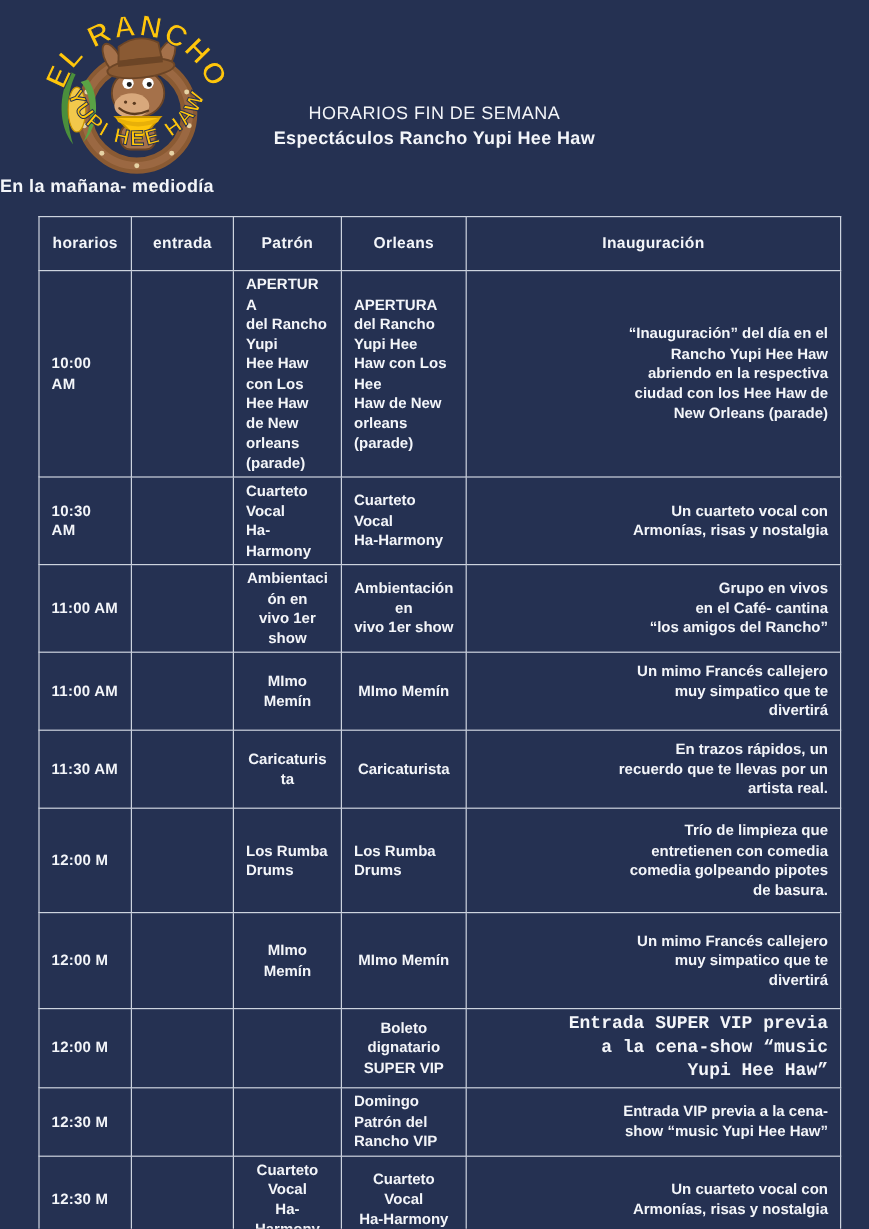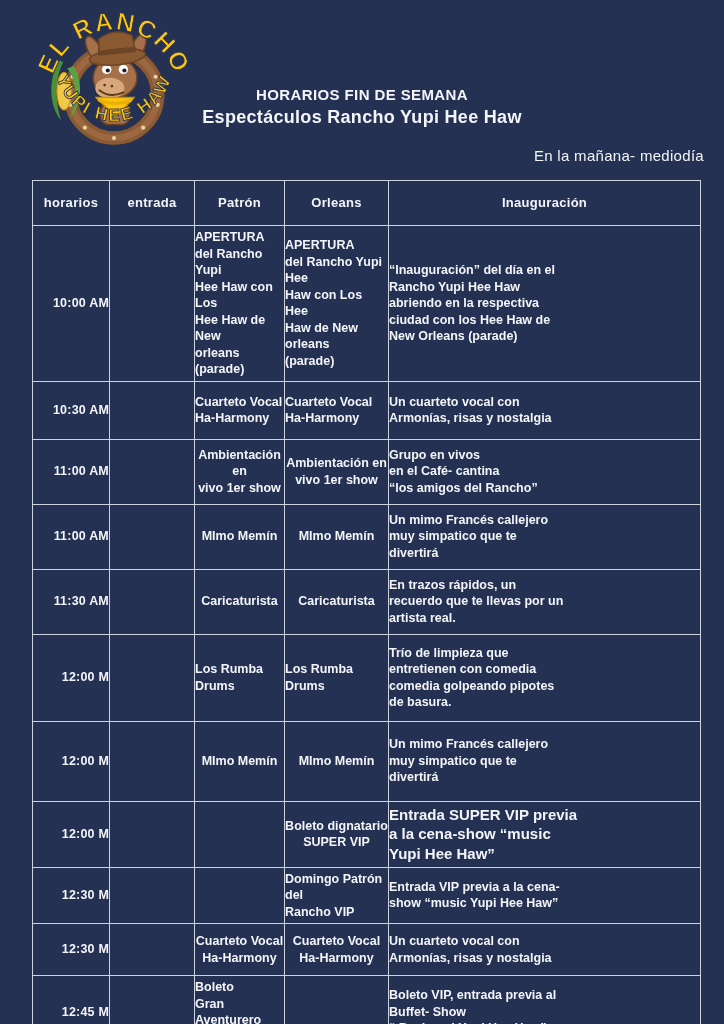--- a/index.html
+++ b/index.html
@@ -10,66 +10,66 @@
     color:#f3f5f9;
     position:relative;
     overflow:hidden;
   }
   .logo{
     position:absolute;left:36px;top:6px;width:156px;height:156px;
   }
   .titles{
     position:absolute;top:84px;left:0;width:724px;text-align:center;
   }
-  .title{font-size:15px;font-weight:bold;letter-spacing:.4px;line-height:1.4;}
-  .subtitle{font-size:18px;font-weight:bold;letter-spacing:.3px;line-height:1.4;}
+  .title{font-size:15px;font-weight:normal;letter-spacing:.4px;line-height:1.4;}
+  .subtitle{font-size:15px;font-weight:bold;letter-spacing:.3px;line-height:1.4;}
   .section-title{
-    position:absolute;top:147px;left:0;width:704px;text-align:right;
-    font-size:15px;font-weight:normal;letter-spacing:.3px;
+    position:absolute;top:147px;left:0;width:704px;text-align:left;
+    font-size:15px;font-weight:bold;letter-spacing:.3px;
   }
   table.sched{
     position:absolute;left:32px;top:180px;width:668px;
     border-collapse:collapse;table-layout:fixed;
   }
   .sched th,.sched td{
     border:1px solid #cdd3de;
     box-sizing:border-box;
     vertical-align:middle;
-    padding:3px 0;
+    padding:3px 10px;
     font-weight:bold;
     font-size:12.5px;
     line-height:1.32;
     white-space:pre-line;
     word-wrap:break-word;
   }
   .sched th{height:45px;text-align:center;font-size:13px;letter-spacing:.3px;}
-  .cell-time{text-align:right;font-size:13px;letter-spacing:.2px;margin-left:41px;}
+  .cell-time{text-align:left;font-size:13px;letter-spacing:.2px;margin-left:41px;}
   .ev{text-align:center;}
-  .cell-desc{text-align:left;padding-left:9px;}
+  .cell-desc{text-align:right;padding-left:9px;}
   
   tbody tr:nth-child(1) td{height:107px}
   tbody tr:nth-child(2) td{height:58px}
   tbody tr:nth-child(3) td{height:65px}
   tbody tr:nth-child(4) td{height:65px}
   tbody tr:nth-child(5) td{height:65px}
   tbody tr:nth-child(6) td{height:87px}
   tbody tr:nth-child(7) td{height:80px}
   tbody tr:nth-child(8) td{height:66px}
   tbody tr:nth-child(9) td{height:50px}
   tbody tr:nth-child(10) td{height:52px}
   tbody tr:nth-child(11) td{height:65px}
   
   tbody tr:nth-child(1) .ev,
   tbody tr:nth-child(2) .ev,
   tbody tr:nth-child(6) .ev,
   tbody tr:nth-child(9) .cell-domingo,
   tbody tr:nth-child(11) .cell-sabado{text-align:left;}
   
   tbody tr:nth-child(8) .cell-desc{
-    font-family:Liberation Sans, sans-serif;
+    font-family:Liberation Mono, monospace;
     font-weight:600;font-size:15px;line-height:1.3;
   }
 </style>
 </head>
 <body>
 
 <div class="logo">
   <svg width="156" height="156" viewBox="0 0 150 150">
     <defs>
       <path id="arcTop" d="M 14,84 A 61 61 0 0 1 136,84" fill="none"></path>

